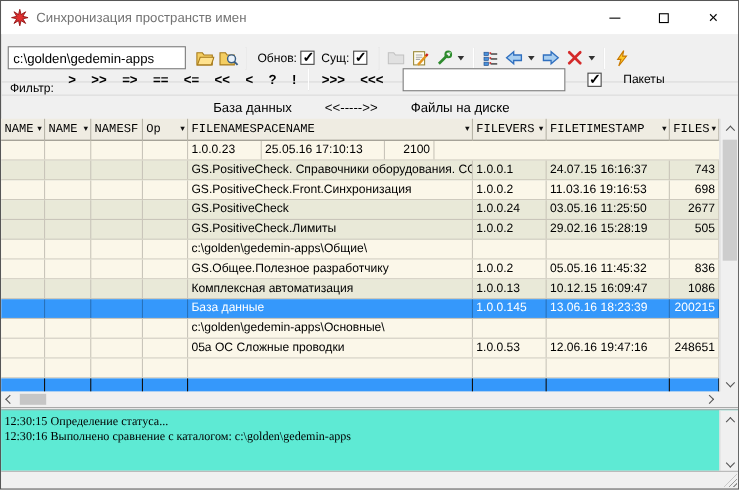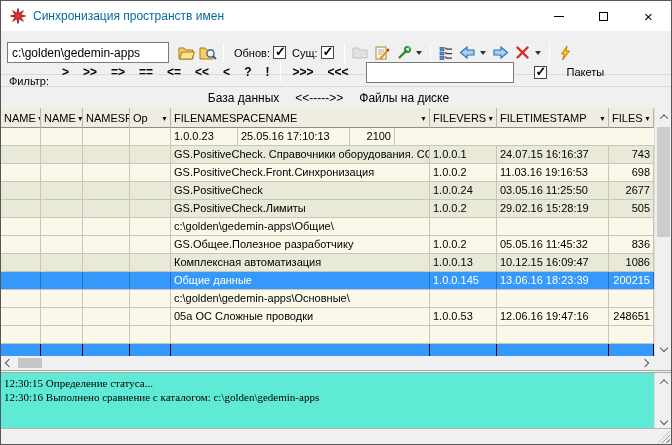--- a/index.html
+++ b/index.html
@@ -5,21 +5,21 @@
   * { margin:0; padding:0; box-sizing:border-box; }
   html,body { background:#888; }
   body { font-family:"Liberation Sans", sans-serif; font-size:11px; color:#000; }
   .window { position:relative; width:672px; height:445px; background:#F0F0F0;
             border:1px solid #565656; overflow:hidden; }
 
   
   .titlebar { position:absolute; left:0; top:0; width:670px; height:30px; background:#FFFFFF;
               display:flex; align-items:center; }
   .titlebar .appicon { margin:0 7px 0 9px; display:flex; }
-  .titlebar .title { font-size:12px; color:#0369a1; }
+  .titlebar .title { font-size:12px; color:#737373; }
   .winbtns { margin-left:auto; display:flex; height:100%; }
   .winbtn { width:45px; height:100%; display:flex; align-items:center; justify-content:center; }
   .glyph-min { width:10px; height:1px; background:#000; display:block; }
   .glyph-max { width:9px; height:9px; border:1px solid #000; display:block; }
   .glyph-close { font-size:15px; line-height:1; }
 
   
   .toolbar { position:absolute; left:0; top:30px; width:670px; height:44px;
              display:flex; align-items:center; border-bottom:1px solid #DADADA; }
   .pathbox { margin-left:6px; width:162px; height:21px; border:1px solid #7A7A7A;
@@ -38,28 +38,28 @@
   
   .filterbar { position:absolute; left:0; top:57px; width:670px; height:29px;
                display:flex; align-items:center; border-bottom:1px solid #DADADA; }
   .filterbar .flabel { margin:17px 6px 0 8px; }
   .fbtn { padding:0 7px; font-weight:bold; font-size:12px; }
   .filterinput { width:148px; height:21px; border:1px solid #7A7A7A; background:#fff;
                  margin:0 8px 0 10px; font-size:12px; padding:0 4px; }
 
   
   .captionbar { position:absolute; left:0; top:86px; width:655px; height:21px;
-                display:flex; align-items:center; justify-content:center; gap:16px; font-size:12px; }
+                display:flex; align-items:center; justify-content:center; gap:30px; font-size:12px; }
 
   
   .grid { position:absolute; left:0; top:107px; width:670px; height:248px; background:#F0F0F0; }
   .grid-header { position:absolute; left:0; top:0; width:653px; height:20px; display:flex;
                  background:#EFECE2; border-bottom:1px solid #8F8C80; }
   .hcell { height:20px; display:flex; align-items:center; justify-content:space-between;
-           padding:0 2px 0 3px; border-right:1px solid #B7B4A8; overflow:hidden; white-space:nowrap; }
+           padding:0 2px 0 3px; border-right:1px solid #B7B4A8; overflow:hidden; white-space:nowrap;font-family:Liberation Mono, monospace; }
   .sortbtn { font-size:7px; color:#111; margin-left:1px; }
   .grid-body { position:absolute; left:0; top:20px; width:653px; height:216px; overflow:hidden; }
   .grow { display:flex; height:18px; background:var(--rowLight); border-bottom:1px solid var(--gridline); }
   .grow.alt { background:var(--rowAlt); }
   .grow.sel { background:var(--sel); color:#fff; }
   .gcell { height:100%; padding:0 3px; line-height:16px; border-right:1px solid var(--gridline);
            overflow:hidden; white-space:nowrap; font-size:11px; }
   .grow.sel .gcell { border-right-color:rgba(0,0,0,.25); }
   .c0{width:40px}.c1{width:42px}.c2{width:47px}.c3{width:41px}.c4{width:259px}
   .c5{width:67px}.c6{width:112px}.c7{width:45px;text-align:right}
@@ -349,21 +349,21 @@
           <div class="gcell c4">Комплексная автоматизация</div>
           <div class="gcell c5">1.0.0.13</div>
           <div class="gcell c6">10.12.15 16:09:47</div>
           <div class="gcell c7">1086</div>
         </div>
         <div class="grow sel">
           <div class="gcell c0"></div>
           <div class="gcell c1"></div>
           <div class="gcell c2"></div>
           <div class="gcell c3"></div>
-          <div class="gcell c4">Общие данные</div>
+          <div class="gcell c4">База данные</div>
           <div class="gcell c5">1.0.0.145</div>
           <div class="gcell c6">13.06.16 18:23:39</div>
           <div class="gcell c7">200215</div>
         </div>
         <div class="grow">
           <div class="gcell c0"></div>
           <div class="gcell c1"></div>
           <div class="gcell c2"></div>
           <div class="gcell c3"></div>
           <div class="gcell c4">c:\golden\gedemin-apps\Основные\</div>

